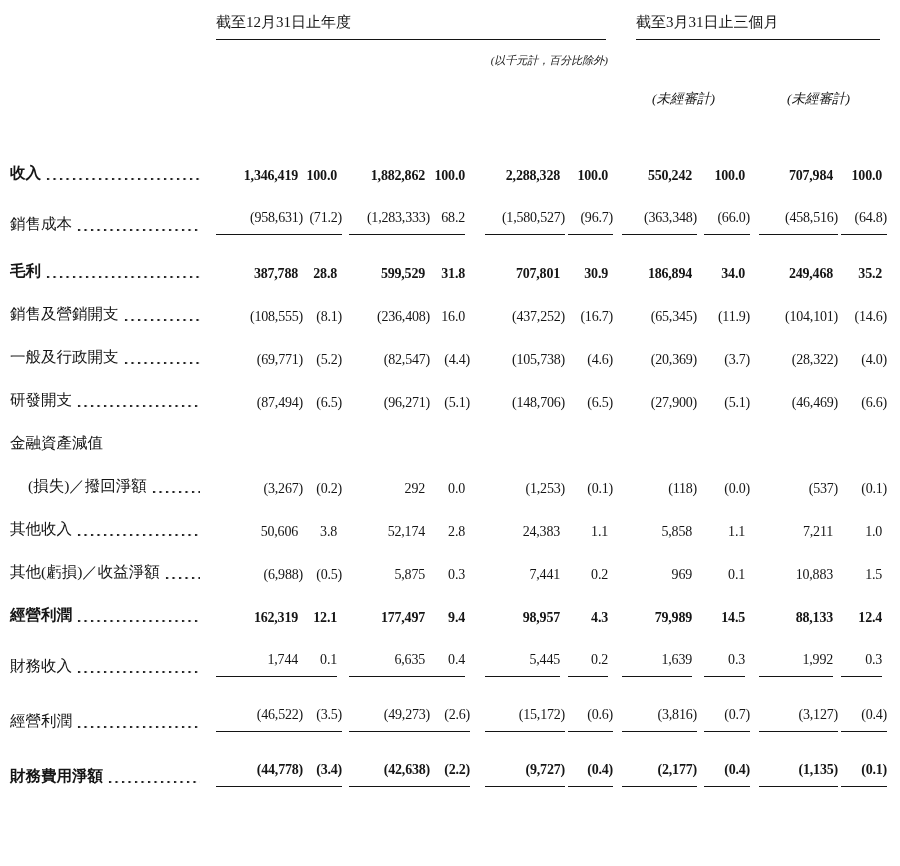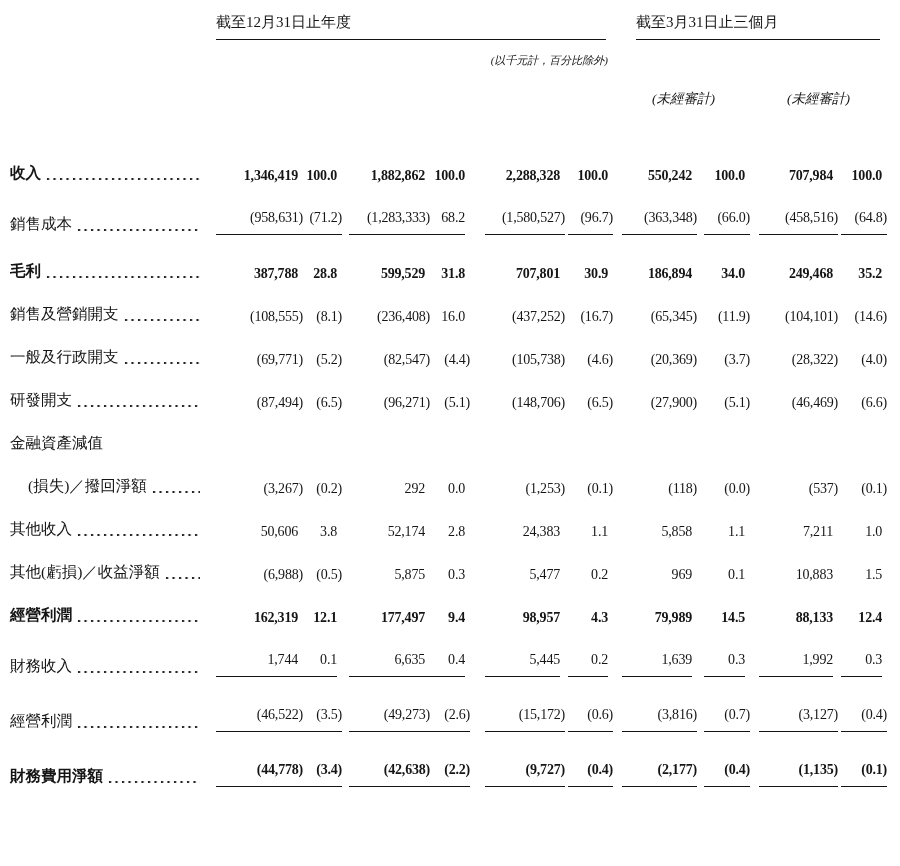--- a/index.html
+++ b/index.html
@@ -488,21 +488,21 @@
           </td>
       <td class="gap"></td>
       <td class="num">
             <div class="cell">5,875</div>
           </td>
       <td class="num">
             <div class="cell">0.3</div>
           </td>
       <td class="gap"></td>
       <td class="num">
-            <div class="cell">5,477</div>
+            <div class="cell">7,441</div>
           </td>
       <td class="num">
             <div class="cell">0.2</div>
           </td>
       <td class="gap"></td>
       <td class="num">
             <div class="cell">969</div>
           </td>
       <td class="num">
             <div class="cell">0.1</div>

